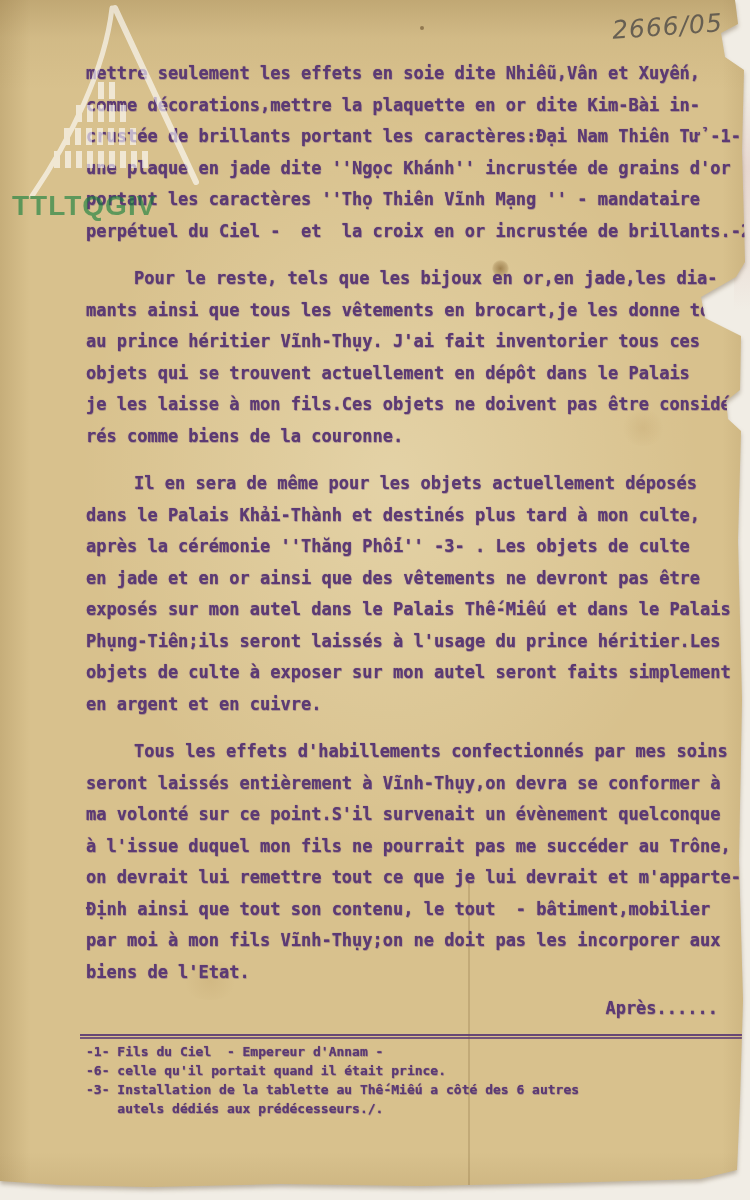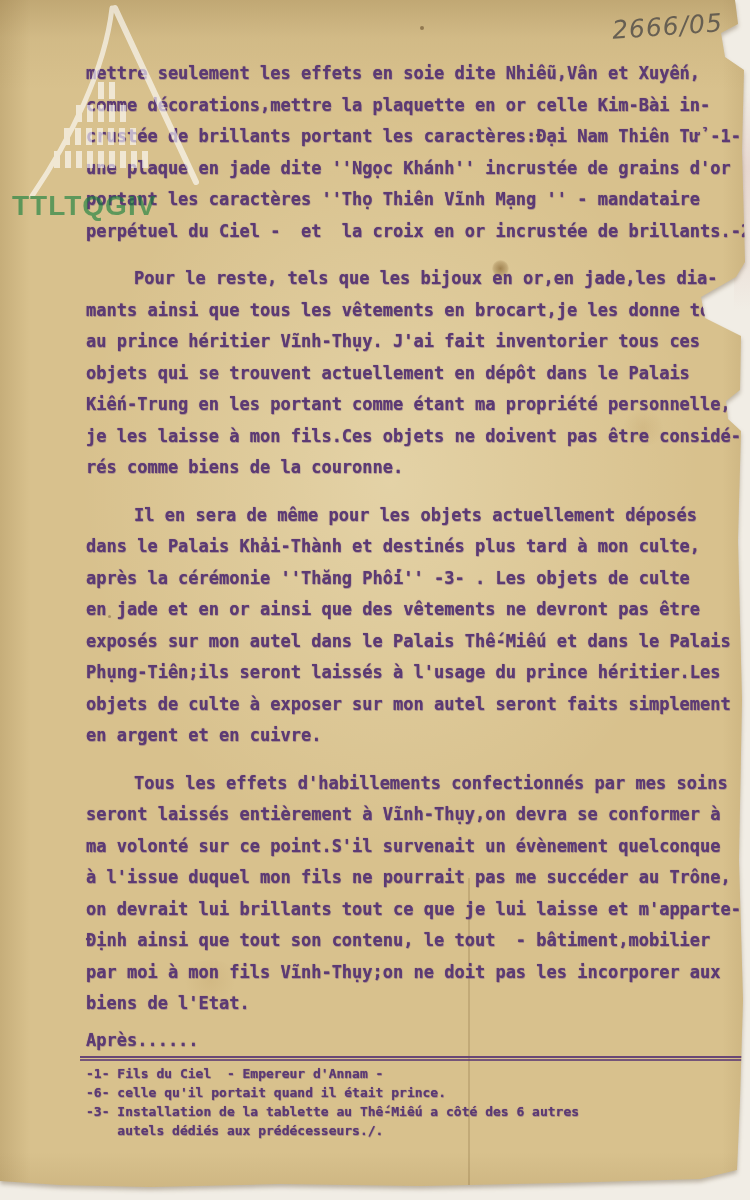--- a/index.html
+++ b/index.html
@@ -52,21 +52,21 @@
     position:absolute; left:86px; top:58px; width:662px;
     color:#5c3a74; font-size:17px; font-weight:bold;
   }
   .tline {
     white-space:pre; line-height:31.5px; height:31.5px; overflow:visible;
     text-shadow:0 0 1px rgba(92,58,116,.75), .5px .5px 0 rgba(92,58,116,.30);
   }
   .para { margin:0 0 10px 0; }
   .para.indent .tline:first-child { text-indent:48px;margin-top:16px; }
   .apres-line {
-    white-space:pre; text-align:left; padding-right:30px; line-height:20px; margin:0 0 6px 0;
+    white-space:pre; text-align:right; padding-right:30px; line-height:20px; margin:0 0 16px 0;
     text-shadow:0 0 1px rgba(92,58,116,.75), .5px .5px 0 rgba(92,58,116,.30);
   }
   .fn-rule {
     box-sizing:border-box; height:5px; width:667px; margin-left:-6px;
     border-top:2px solid rgba(92,58,116,.9); border-bottom:2px solid rgba(92,58,116,.8);
   }
   .footnotes { margin-top:3px; font-size:13px; }
   .footnotes .tline { line-height:19px; height:19px; }
 
   
@@ -101,51 +101,50 @@
       <div class="foxing-b"></div>
       <div class="speck-a"></div>
       <div class="speck-b"></div>
       <div class="crease-line"></div>
 
       <div class="ref-number">2666/05</div>
 
       <div class="text-block">
         <div class="para">
             <div class="tline">mettre seulement les effets en soie dite Nhiễu,Vân et Xuyến,</div>
-            <div class="tline">comme décorations,mettre la plaquette en or celle Kim-Bài in-</div>
+            <div class="tline">comme décorations,mettre la plaquette en or dite Kim-Bài in-</div>
             <div class="tline">crustée de brillants portant les caractères:Đại Nam Thiên Tử -1-,</div>
             <div class="tline">une plaque en jade dite ''Ngọc Khánh'' incrustée de grains d'or</div>
             <div class="tline">portant les caractères ''Thọ Thiên Vĩnh Mạng '' - mandataire</div>
             <div class="tline">perpétuel du Ciel -  et  la croix en or incrustée de brillants.-2</div>
           </div>
         <div class="para indent">
             <div class="tline">Pour le reste, tels que les bijoux en or,en jade,les dia-</div>
             <div class="tline">mants ainsi que tous les vêtements en brocart,je les donne tous</div>
             <div class="tline">au prince héritier Vĩnh-Thụy. J'ai fait inventorier tous ces</div>
             <div class="tline">objets qui se trouvent actuellement en dépôt dans le Palais</div>
-            <div class="tline">Kiến-Trung en les portant comme étant ma propriété personnelle,</div>
             <div class="tline">je les laisse à mon fils.Ces objets ne doivent pas être considé-</div>
             <div class="tline">rés comme biens de la couronne.</div>
           </div>
         <div class="para indent">
             <div class="tline">Il en sera de même pour les objets actuellement déposés</div>
             <div class="tline">dans le Palais Khải-Thành et destinés plus tard à mon culte,</div>
             <div class="tline">après la cérémonie ''Thăng Phối'' -3- . Les objets de culte</div>
             <div class="tline">en jade et en or ainsi que des vêtements ne devront pas être</div>
             <div class="tline">exposés sur mon autel dans le Palais Thế-Miếu et dans le Palais</div>
             <div class="tline">Phụng-Tiên;ils seront laissés à l'usage du prince héritier.Les</div>
             <div class="tline">objets de culte à exposer sur mon autel seront faits simplement</div>
             <div class="tline">en argent et en cuivre.</div>
           </div>
         <div class="para indent">
             <div class="tline">Tous les effets d'habillements confectionnés par mes soins</div>
             <div class="tline">seront laissés entièrement à Vĩnh-Thụy,on devra se conformer à</div>
             <div class="tline">ma volonté sur ce point.S'il survenait un évènement quelconque</div>
             <div class="tline">à l'issue duquel mon fils ne pourrait pas me succéder au Trône,</div>
-            <div class="tline">on devrait lui brillants tout ce que je lui laisse et m'apparte-</div>
+            <div class="tline">on devrait lui remettre tout ce que je lui devrait et m'apparte-</div>
             <div class="tline">Định ainsi que tout son contenu, le tout  - bâtiment,mobilier</div>
             <div class="tline">par moi à mon fils Vĩnh-Thụy;on ne doit pas les incorporer aux</div>
             <div class="tline">biens de l'Etat.</div>
           </div>
 
         <div class="apres-line">Après......</div>
 
         <div class="fn-rule"></div>
 
         <div class="footnotes">

